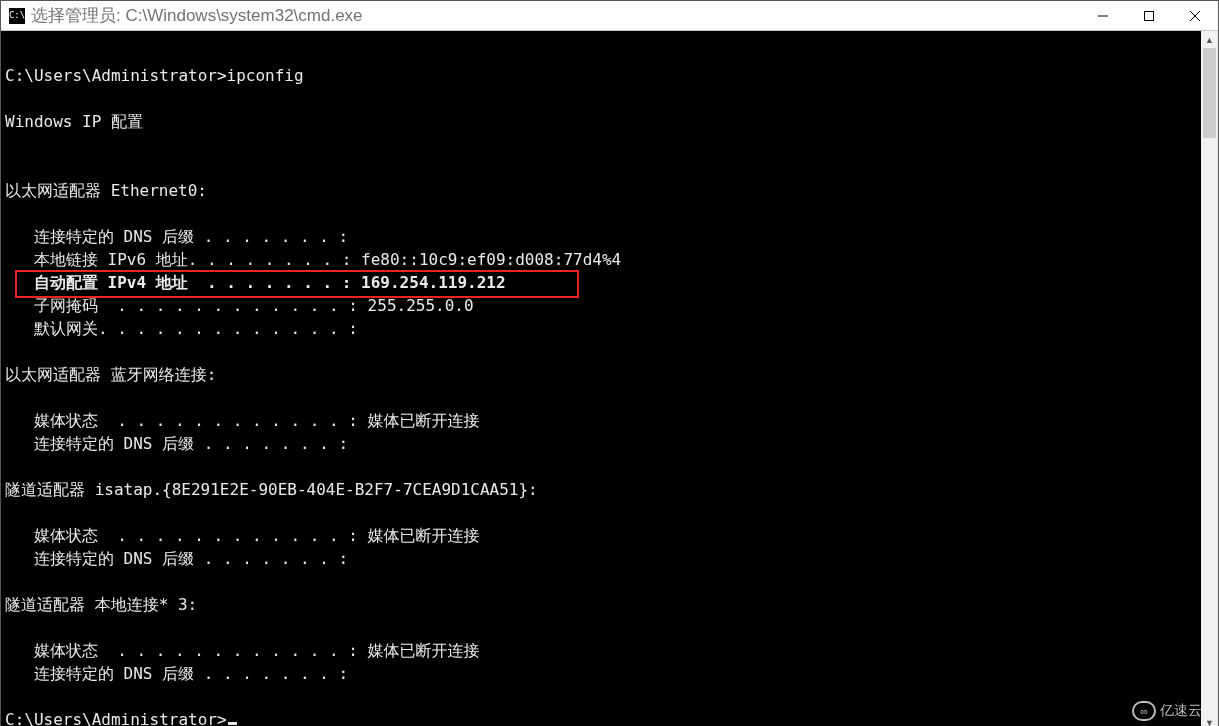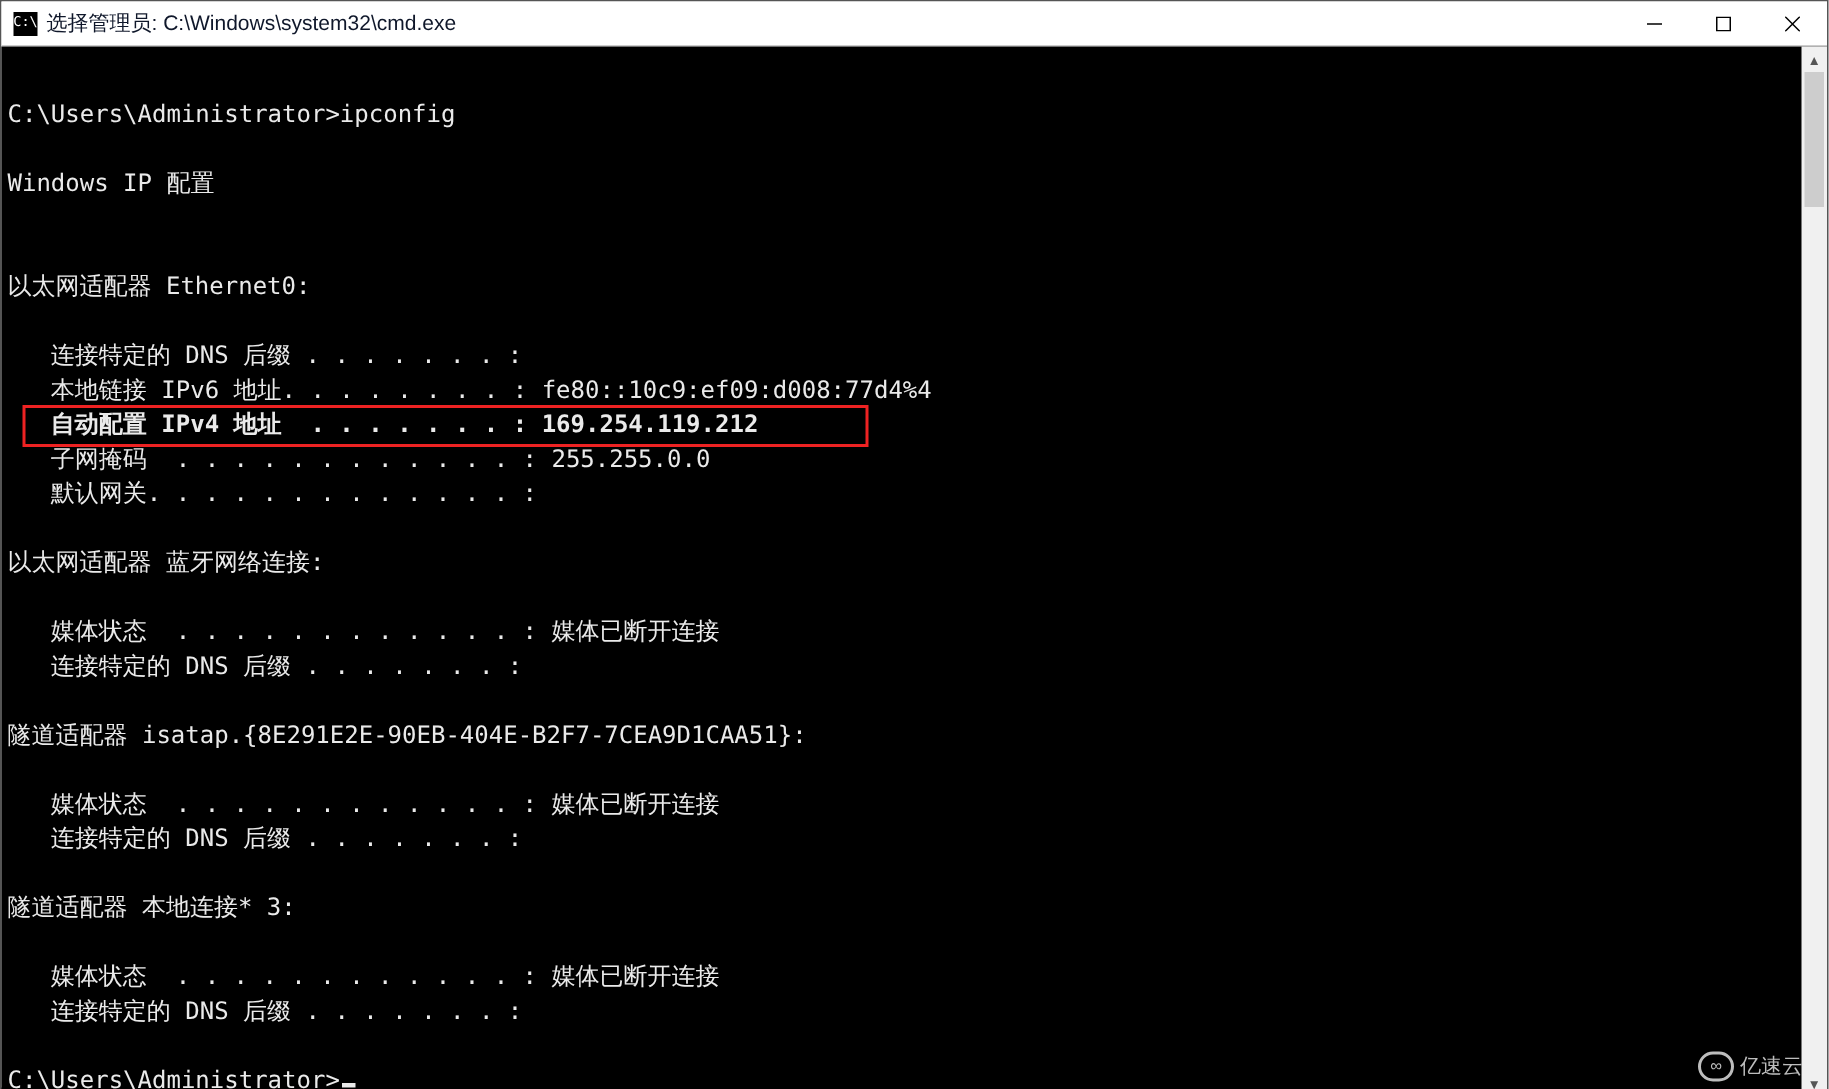--- a/index.html
+++ b/index.html
@@ -1,21 +1,21 @@
 <!DOCTYPE html>
 <html><head>
 <meta charset="utf-8">
 <style>
   * { margin: 0; padding: 0; box-sizing: border-box; }
   html, body { width: 1219px; height: 726px; font-family: "Segoe UI", Arial, sans-serif; background: #fff; overflow: hidden; }
   .window { width: 1219px; height: 726px; border: 1px solid #555; display: flex; flex-direction: column; }
   .titlebar { height: 30px; background: #fff; display: flex; align-items: center; border-bottom: 1px solid #ccc; }
   .titlebar .appicon { width: 16px; height: 16px; margin: 0 6px 0 8px; background: #000; display: inline-flex; align-items: center; justify-content: center; }
   .titlebar .appicon span { color: #fff; font-size: 9px; font-family: Consolas, monospace; line-height: 1; }
-  .titlebar .title { font-size: 14px; color: #0f172a; flex: 0 0 auto; }
+  .titlebar .title { font-size: 17px; color: #737373; flex: 0 0 auto; }
   .titlebar .spacer { flex: 1 1 auto; }
   .winbtn { width: 46px; height: 30px; display: flex; align-items: center; justify-content: center; color: #000; }
   .winbtn svg { width: 10px; height: 10px; stroke: currentColor; stroke-width: 1; fill: none; }
 
   .client { flex: 1 1 auto; display: flex; background: #000; position: relative; }
   .terminal { flex: 1 1 auto; color: #eaeaea; font-family: "NSimSun","SimSun","Consolas",monospace; font-size: 16px; line-height: 23px; padding: 10px 0 0 4px; white-space: pre; overflow: hidden; }
   .terminal .row { display: block; }
   .terminal .hl { position: relative; font-weight: bold; }
   .terminal .hl::after { content: ""; position: absolute; left: 10px; top: -1px; height: 24px; width: 560px; border: 2px solid #e22; pointer-events: none; }
 

